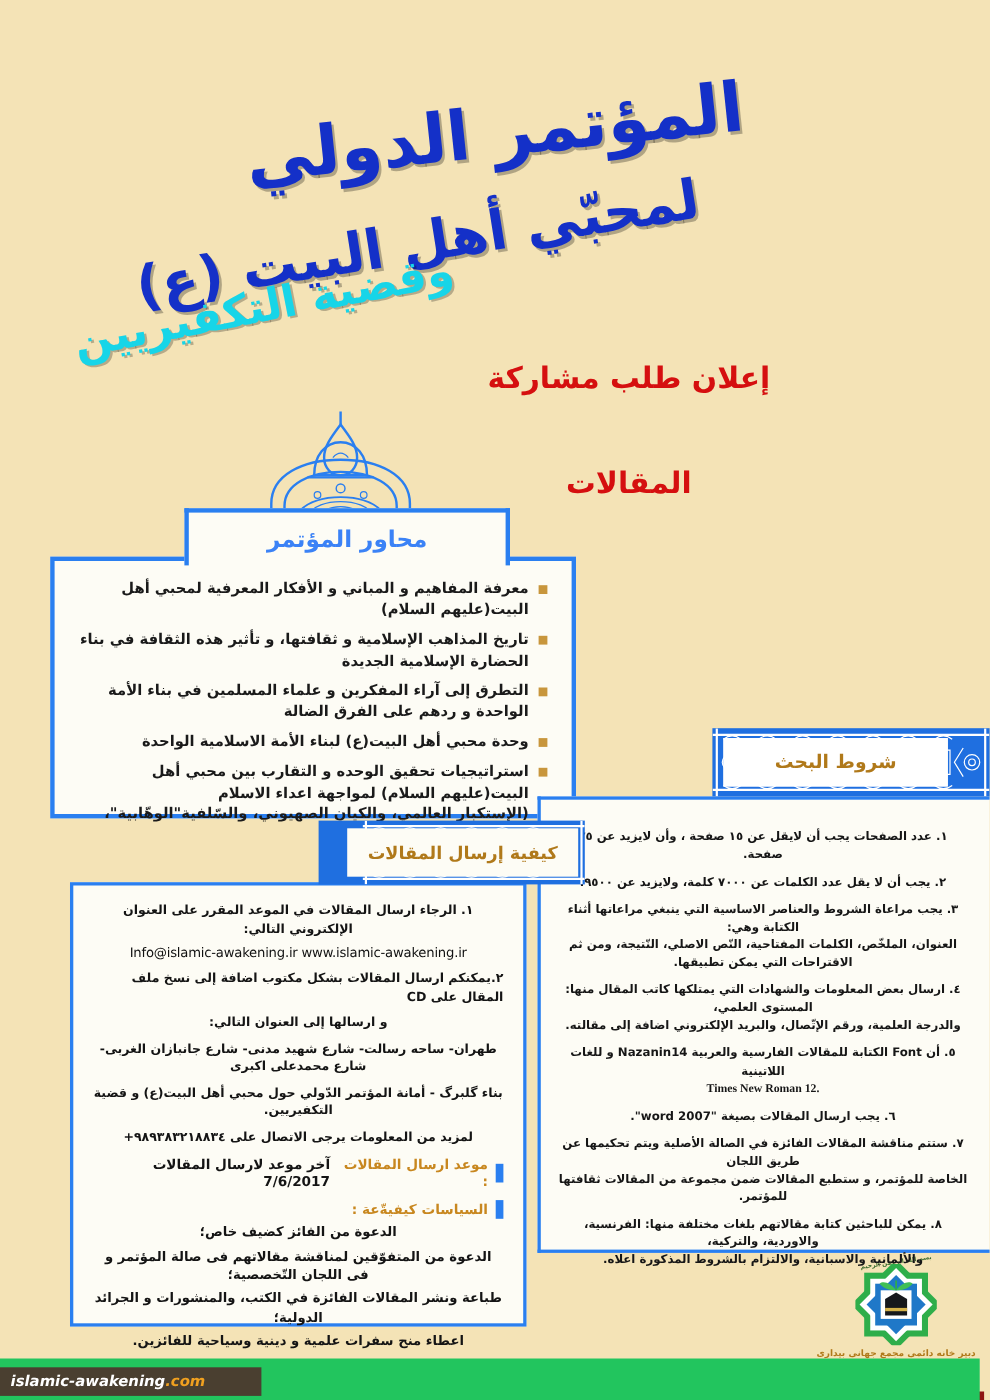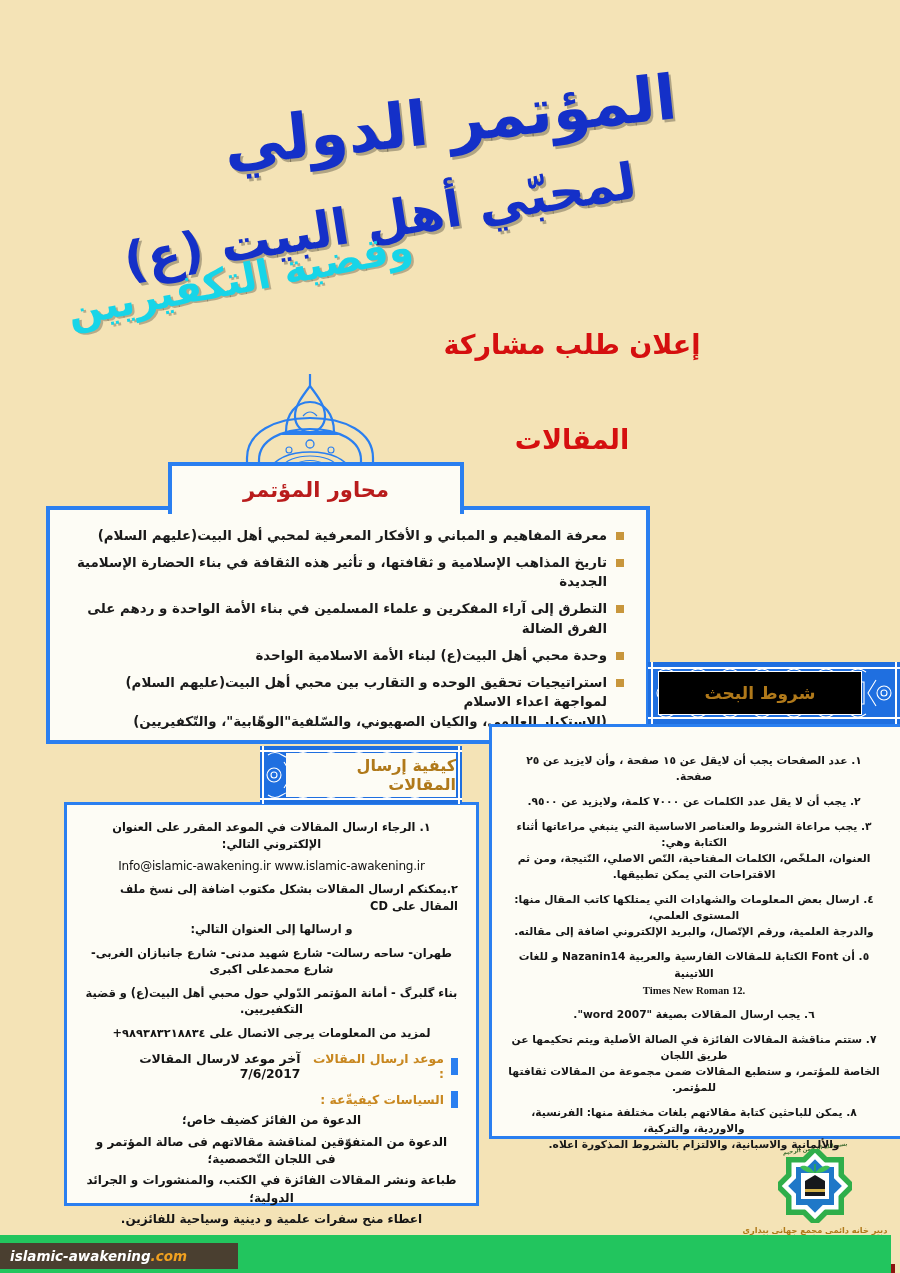--- a/index.html
+++ b/index.html
@@ -62,24 +62,24 @@
   .dome svg{display:block;}
 
   
   .axes-tab{
     position:absolute;left:168px;top:462px;width:288px;height:48px;
     background:#fdfcf5;border:4px solid #2a7ff0;border-bottom:none;
     display:flex;align-items:center;justify-content:center;
     z-index:4;
   }
   .axes-tab span{
-    color:#b91c1c;font-weight:bold;font-size:21px;
+    color:#3b82f6;font-weight:bold;font-size:21px;
   }
   .axes-box{
-    position:absolute;left:46px;top:506px;width:604px;height:238px;
+    position:absolute;left:46px;top:506px;width:478px;height:238px;
     background:#fdfcf5;border:4px solid #2a7ff0;
     box-sizing:border-box;z-index:3;
     padding:16px 22px 10px 22px;
   }
   .axes-box ul{list-style:none;margin:0;padding:0;}
   .axes-box li{
     display:flex;align-items:flex-start;justify-content:flex-start;
     font-size:13.4px;font-weight:bold;color:#1a1a1a;
     line-height:1.45;margin-bottom:7.5px;
     text-align:right;
@@ -93,41 +93,41 @@
 
   
   .cond-frame{
     position:absolute;left:648px;top:662px;width:252px;height:62px;
     z-index:5;
   }
   .orn{position:absolute;inset:0;background:#1f6fe0;overflow:hidden;}
   .orn svg{position:absolute;inset:0;}
   .cond-tab{
     position:absolute;left:10px;top:9px;right:38px;bottom:9px;
-    background:#000000;border:1px solid #ffffff;
+    background:#ffffff;border:1px solid #ffffff;
     display:flex;align-items:center;justify-content:center;
   }
   .cond-tab span{color:#b0791a;font-weight:bold;font-size:17px;}
   .cond-box{
     position:absolute;left:489px;top:724px;width:411px;height:415px;
     background:#fdfcf5;border:3px solid #2a7ff0;border-right:none;
     box-sizing:border-box;z-index:3;
     padding:26px 20px 10px 16px;
   }
   .cond-box ol{list-style:none;margin:0;padding:0;}
   .cond-box li{
     font-size:10.7px;font-weight:bold;color:#161616;
     line-height:1.5;margin-bottom:9px;text-align:center;
   }
   .cond-box li .cont{display:block;}
   .ltr{direction:ltr;unicode-bidi:isolate;font-family:"Liberation Serif",serif;}
 
   
   .send-frame{
-    position:absolute;left:260px;top:746px;width:202px;height:58px;
+    position:absolute;left:290px;top:746px;width:242px;height:58px;
     z-index:5;
   }
   .send-tab{
     position:absolute;left:26px;top:7px;right:6px;bottom:7px;
     background:#fdfcf5;
     display:flex;align-items:center;justify-content:center;
   }
   .send-tab span{color:#b0791a;font-weight:bold;font-size:16px;}
   .send-box{
     position:absolute;left:64px;top:802px;width:415px;height:404px;

